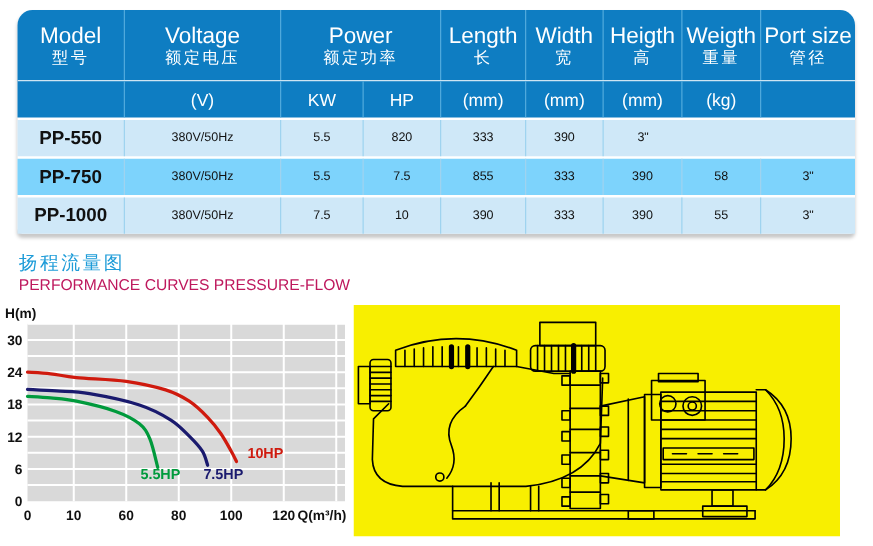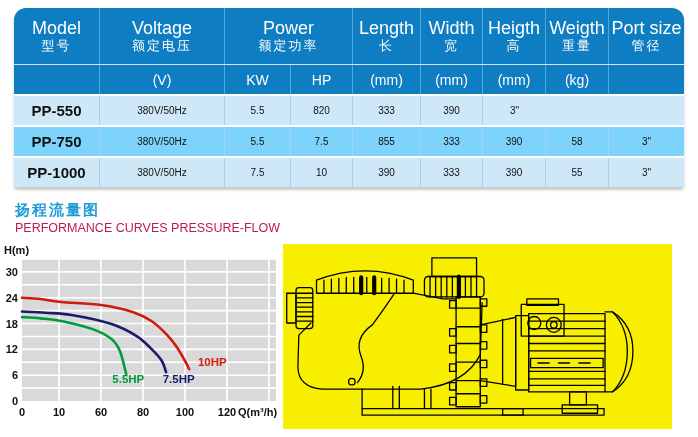--- a/index.html
+++ b/index.html
@@ -24,21 +24,21 @@
   .power-span{grid-column:3 / 5;text-align:right;}
   .trow{margin-top:2px;}
   .trow.light{background:#cfe8f8;}
   .trow.white{background:#7dd3fc;}
   .trow .cell{height:29px;display:flex;align-items:center;justify-content:center;
       font-size:10px;color:#111;border-right:1px solid #9fd3ef;}
   .trow .cell:last-child{border-right:none;}
   .trow .cell.model{font-weight:bold;font-size:15px;}
 
   
-  .sec-title-zh{position:absolute;left:15px;top:201px;font-size:15px;font-weight:bold;
+  .sec-title-zh{position:absolute;left:15px;top:201px;font-size:15px;font-weight:normal;
       color:#1e9cd8;letter-spacing:2px;}
   .sec-title-en{position:absolute;left:15px;top:221px;font-size:12.5px;color:#be185d;}
 
   
   #chart{position:absolute;left:2px;top:244px;}
 
   
   .pump-box{position:absolute;left:283px;top:244px;width:389px;height:185px;background:#f8ef00;}
   .pump-box svg{display:block;width:100%;height:100%;}
 </style>

